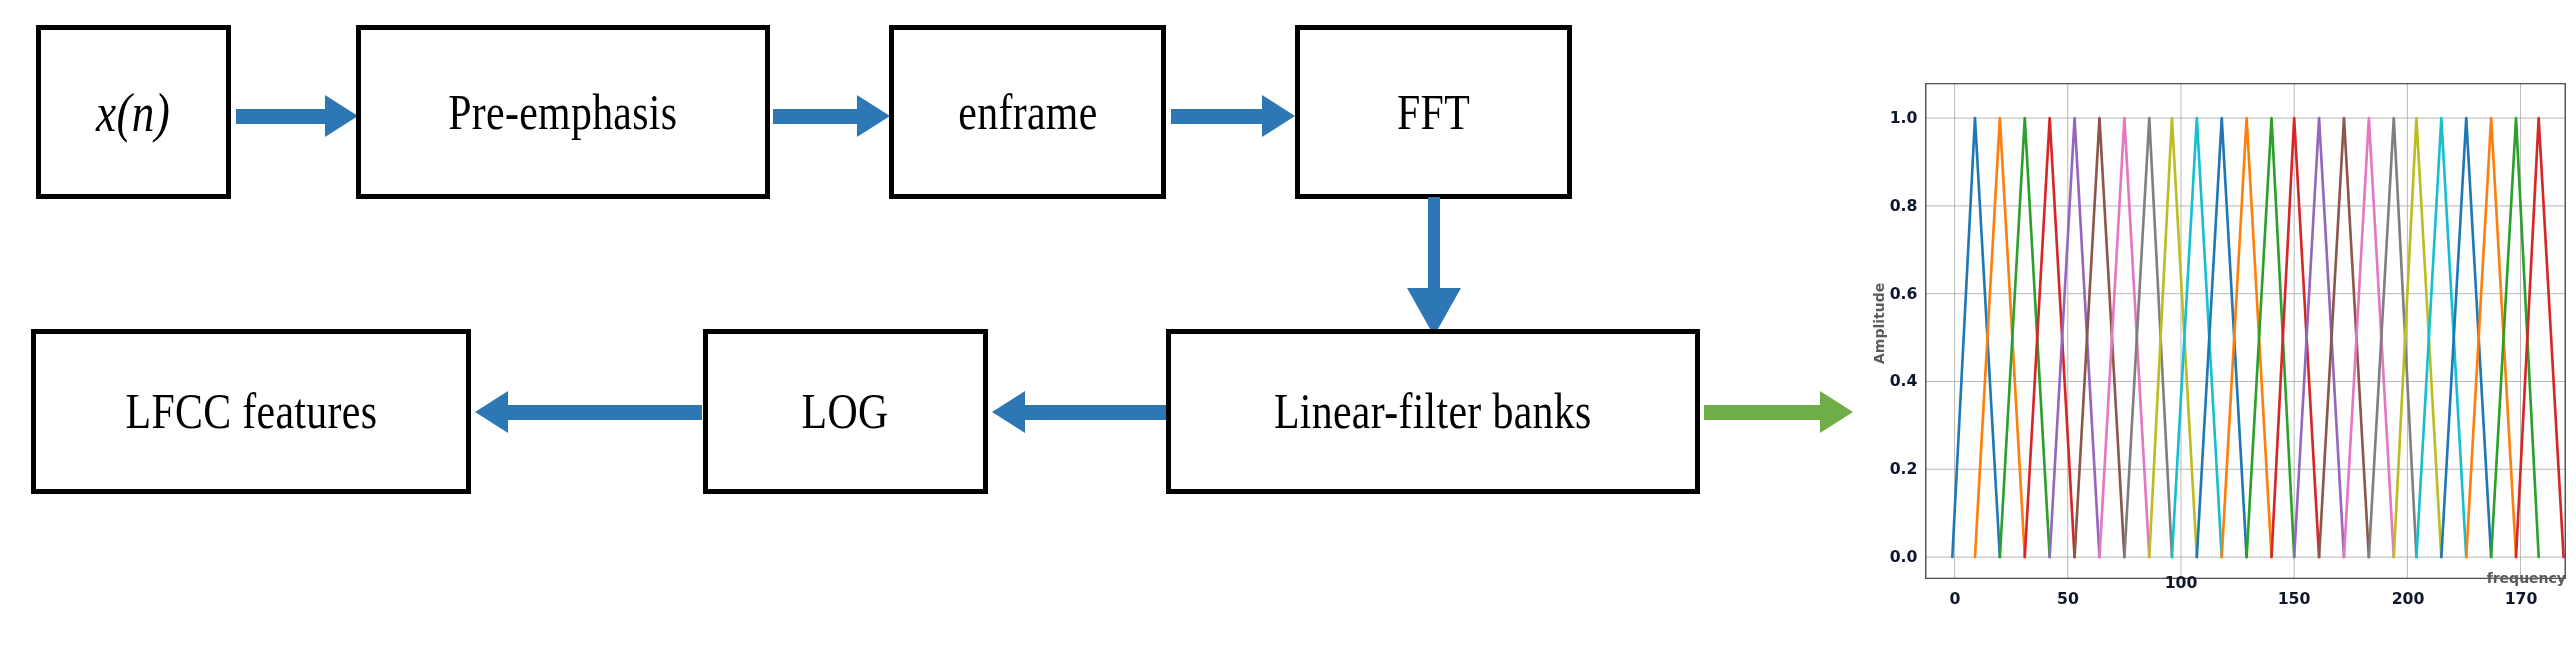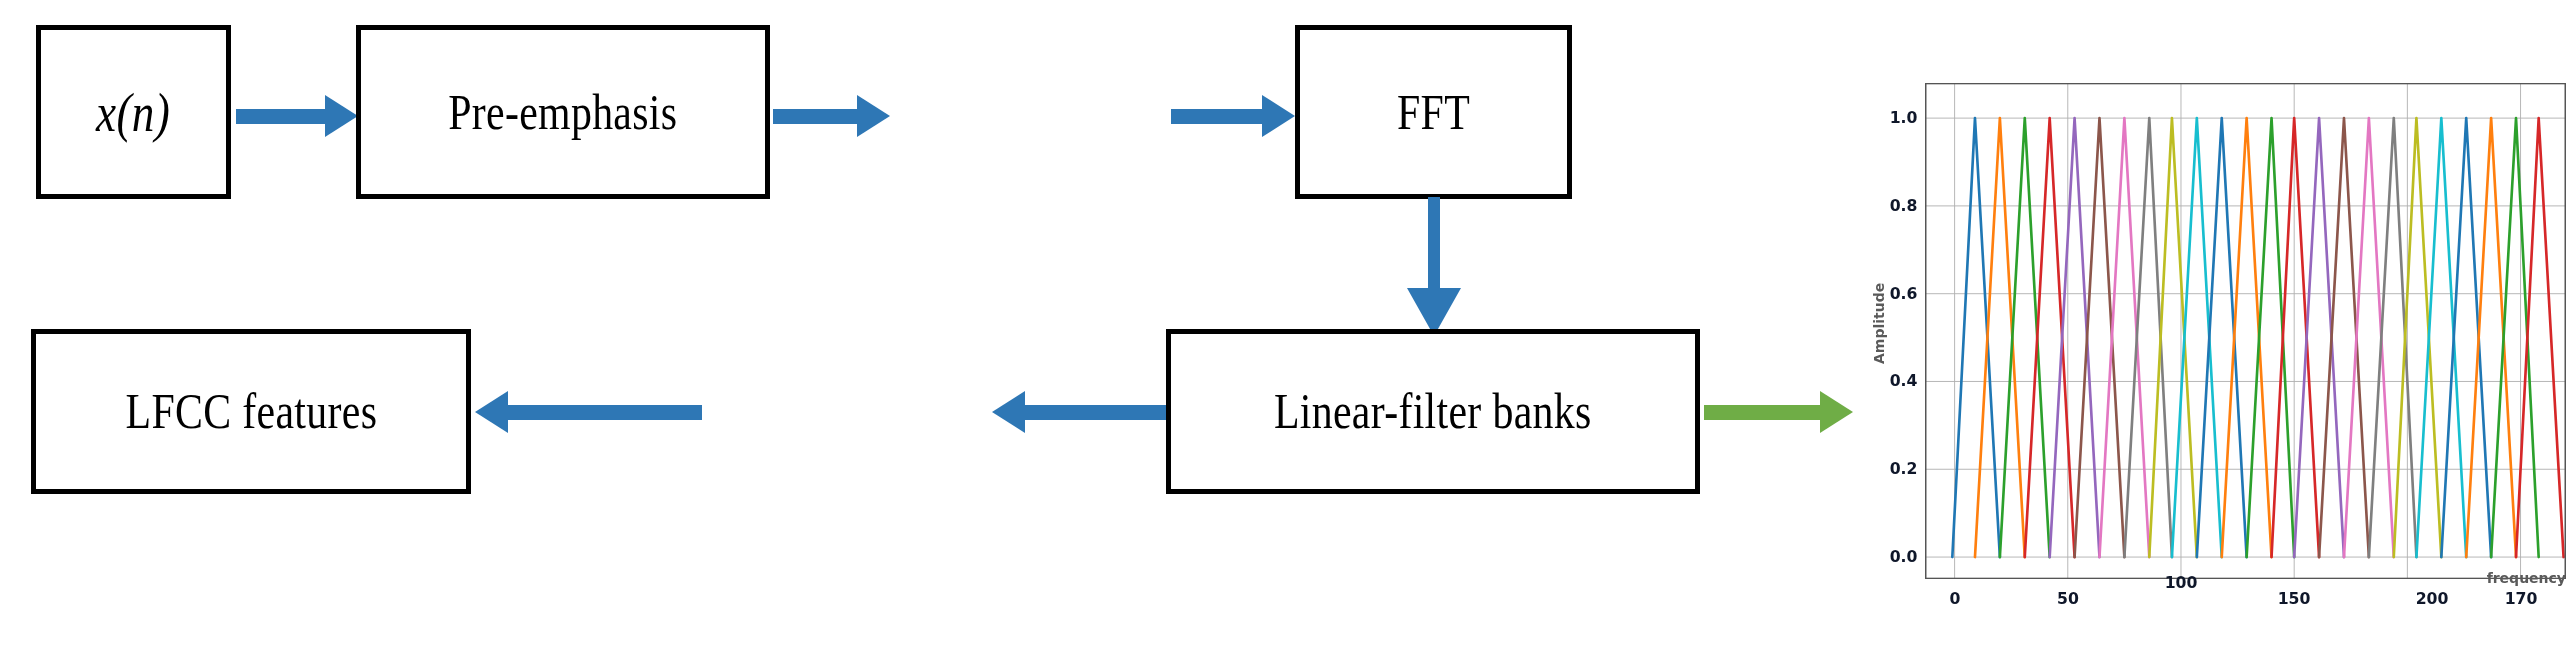--- a/index.html
+++ b/index.html
@@ -70,20 +70,23 @@
 
   <div class="node" style="left:356px;top:25px;width:414px;height:174px;">
     <span class="label">Pre-emphasis</span>
   </div>
 
   <div class="arrow right" style="left:773px;top:91px;width:117px;height:50px;">
     <div class="shaft" style="width:86px;"></div>
     <div class="head"></div>
   </div>
 
+  <div class="node" style="left:889px;top:25px;width:277px;height:174px;">
+    <span class="label">enframe</span>
+  </div>
 
   <div class="arrow right" style="left:1171px;top:91px;width:124px;height:50px;">
     <div class="shaft" style="width:93px;"></div>
     <div class="head"></div>
   </div>
 
   <div class="node" style="left:1295px;top:25px;width:277px;height:174px;">
     <span class="label">FFT</span>
   </div>
 
@@ -94,20 +97,23 @@
 
   <div class="node" style="left:31px;top:329px;width:440px;height:165px;">
     <span class="label">LFCC features</span>
   </div>
 
   <div class="arrow left" style="left:475px;top:387px;width:227px;height:50px;">
     <div class="shaft" style="width:195px;"></div>
     <div class="head"></div>
   </div>
 
+  <div class="node" style="left:703px;top:329px;width:285px;height:165px;">
+    <span class="label">LOG</span>
+  </div>
 
   <div class="arrow left" style="left:992px;top:387px;width:174px;height:50px;">
     <div class="shaft" style="width:142px;"></div>
     <div class="head"></div>
   </div>
 
   <div class="node" style="left:1166px;top:329px;width:534px;height:165px;">
     <span class="label">Linear-filter banks</span>
   </div>
 
@@ -180,21 +186,21 @@
         <line x1="0" y1="254.8672566371681" x2="-7" y2="254.8672566371681" stroke="#555555" stroke-width="2"></line>
         <line x1="0" y1="148.67256637168146" x2="-7" y2="148.67256637168146" stroke="#555555" stroke-width="2"></line>
         <line x1="0" y1="42.4778761061948" x2="-7" y2="42.4778761061948" stroke="#555555" stroke-width="2"></line>
       </svg>
 
     <div id="xtick-holder">
         <div class="tick xtick" style="left: 77px; top: 556px; width: 50px;">0</div>
         <div class="tick xtick" style="left: 190px; top: 556px; width: 50px;">50</div>
         <div class="tick xtick" style="left: 303px; top: 540px; width: 50px;">100</div>
         <div class="tick xtick" style="left: 416px; top: 556px; width: 50px;">150</div>
-        <div class="tick xtick" style="left: 554px; top: 556px; width: 50px;">200</div>
+        <div class="tick xtick" style="left: 530px; top: 556px; width: 50px;">200</div>
         <div class="tick xtick" style="left: 643px; top: 556px; width: 50px;">170</div>
       </div>
 
     <div class="axis-label xlabel" style="bottom:43px;left:72px;width:641px;">frequency</div>
   </div>
 
 </div>
 
 
 </body></html>

